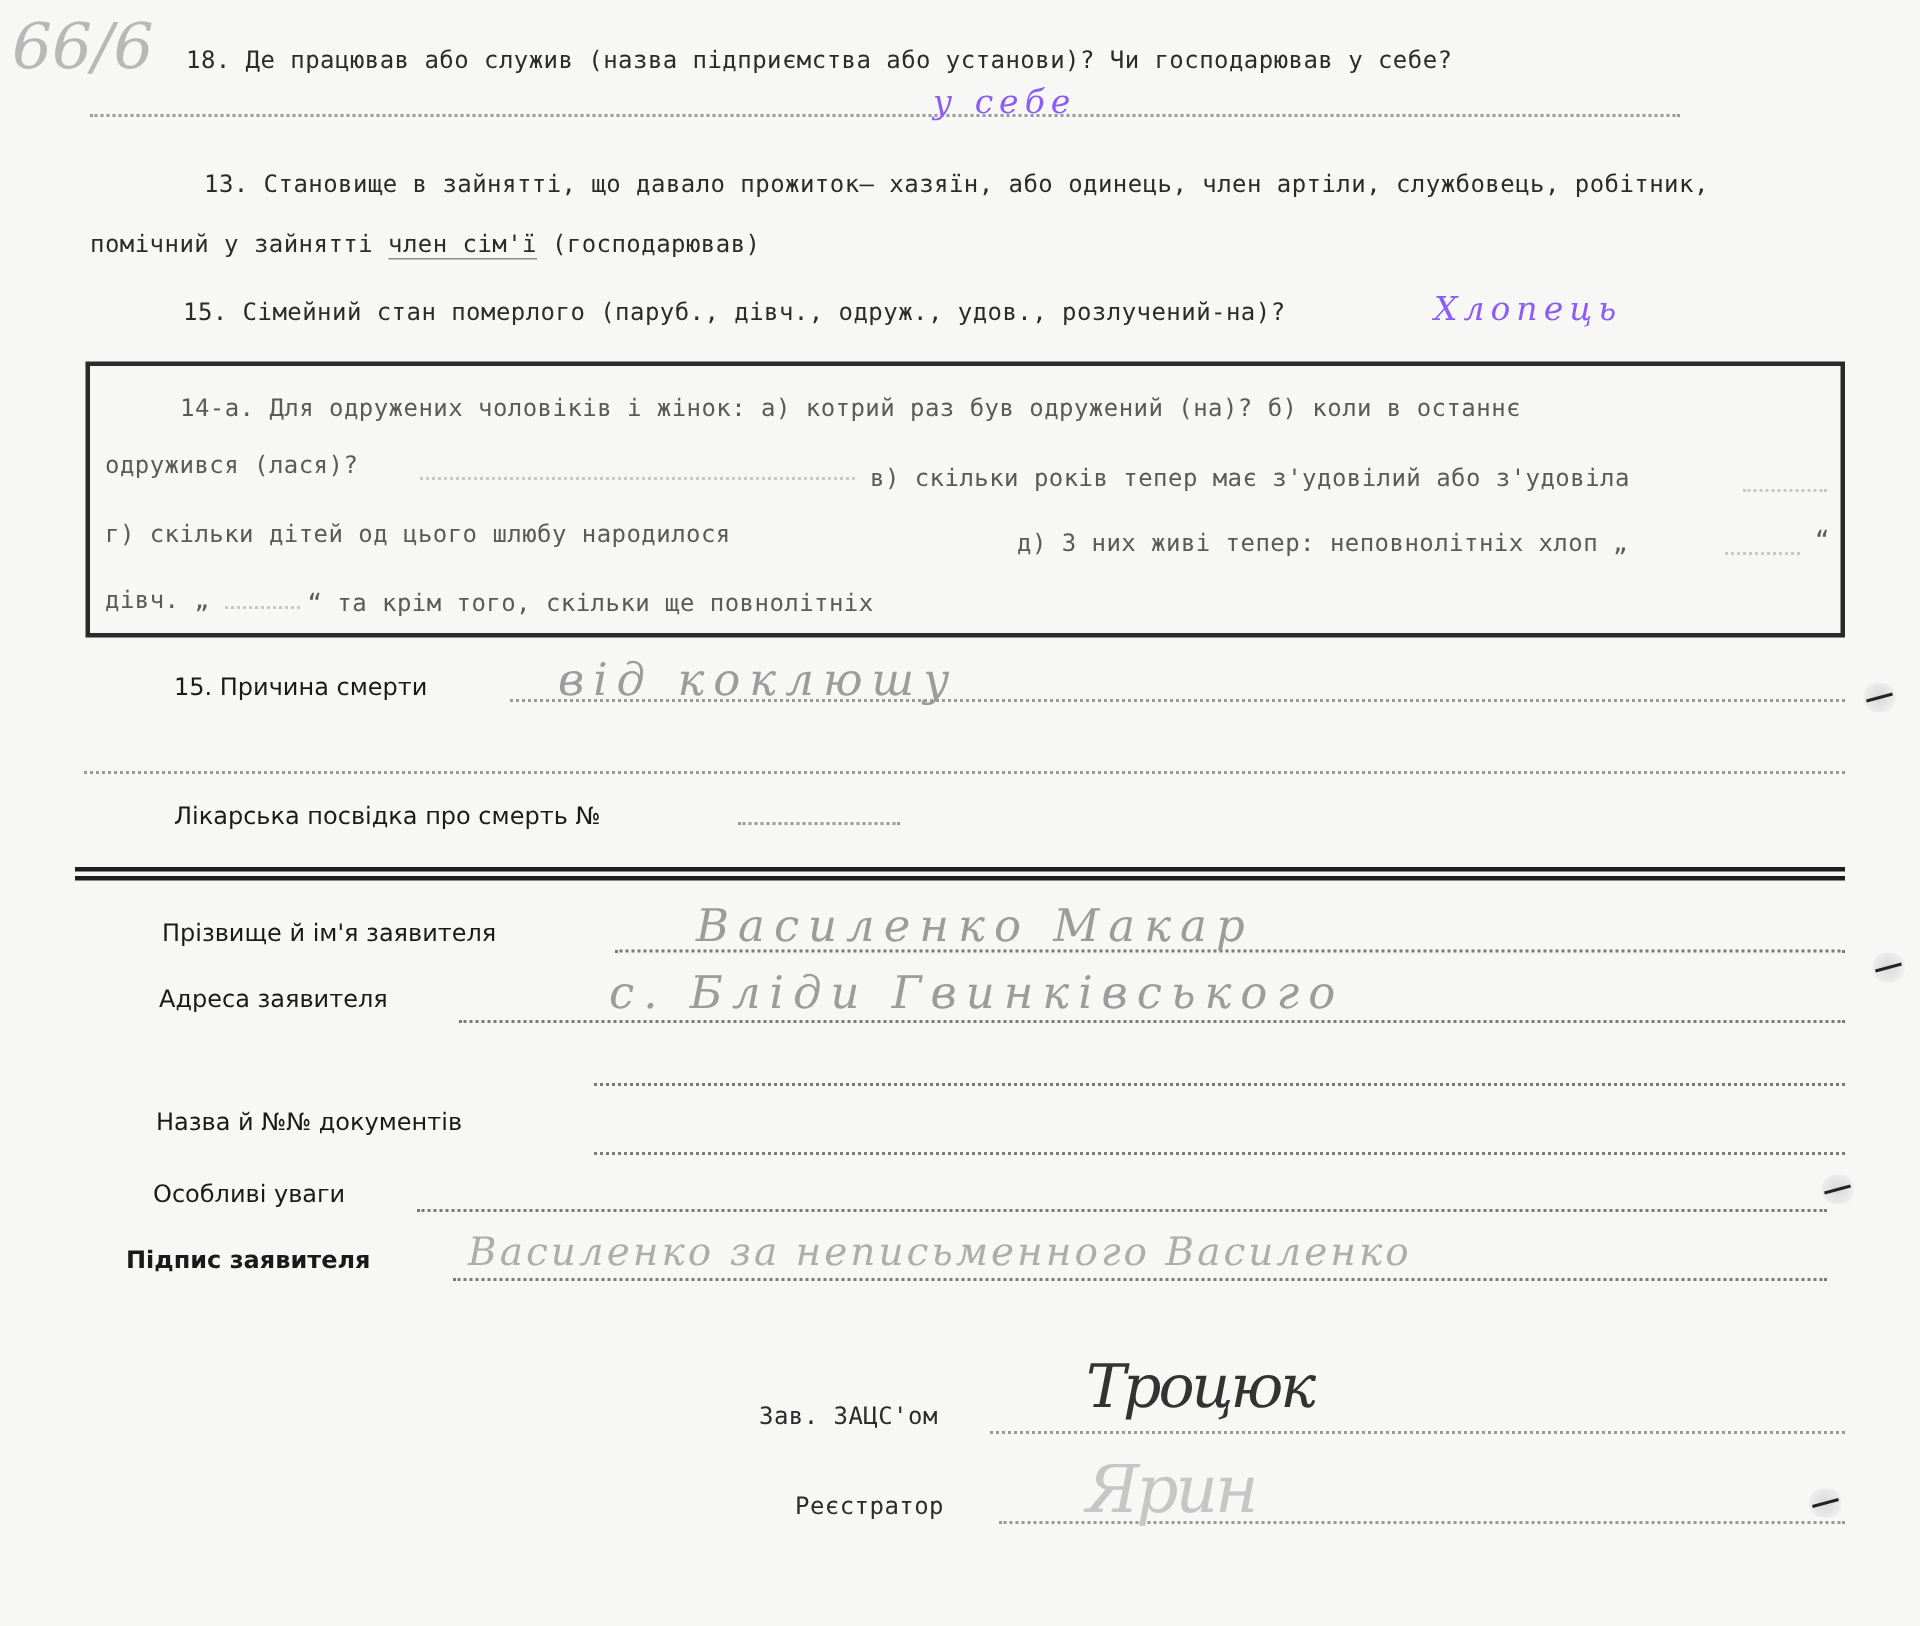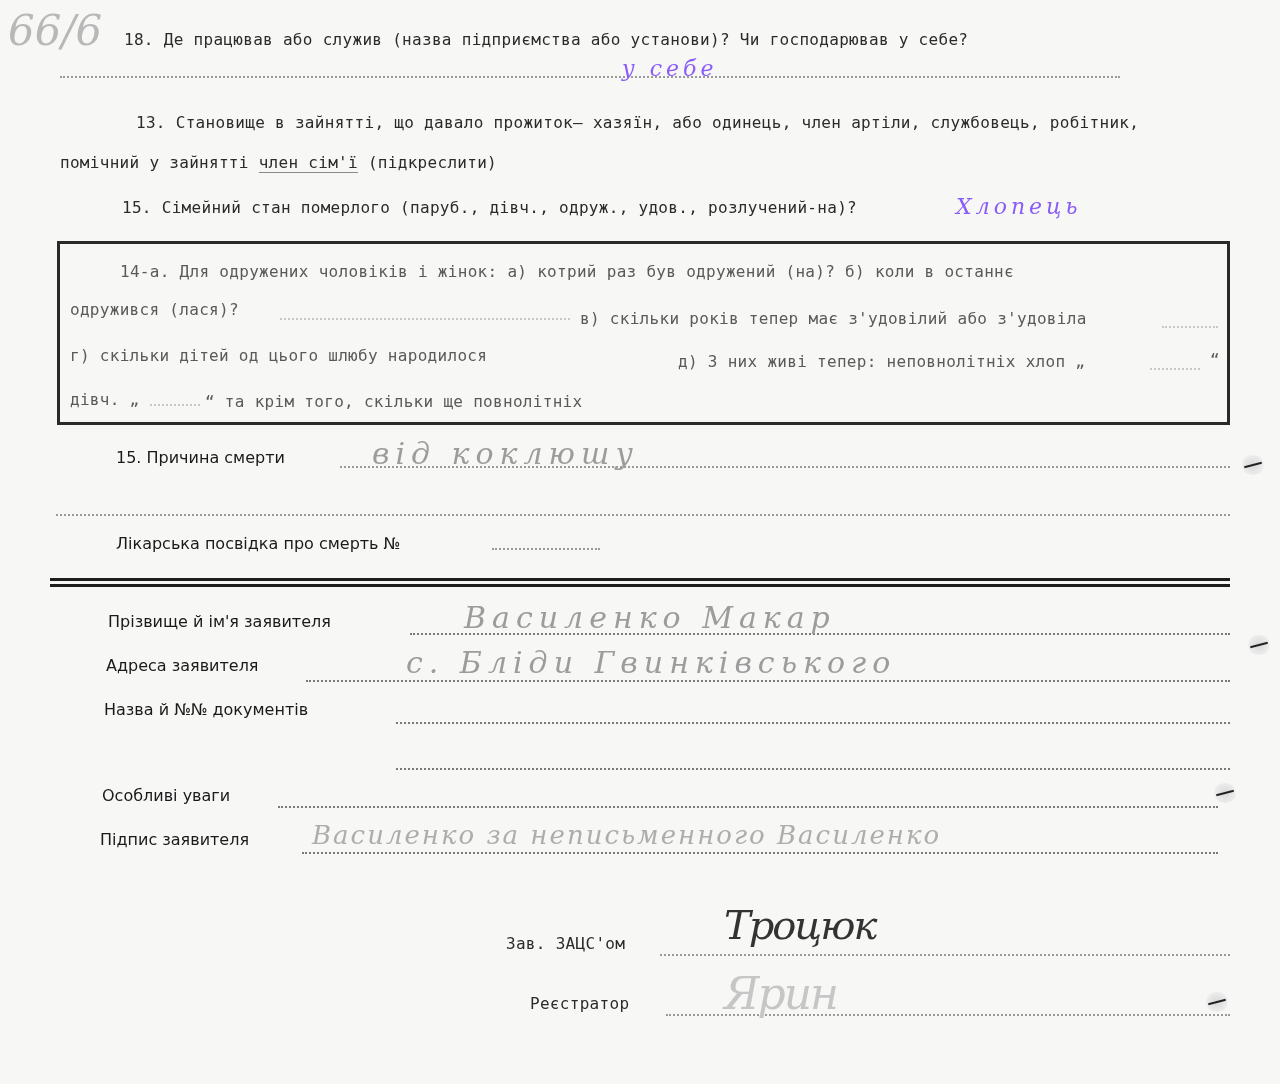--- a/index.html
+++ b/index.html
@@ -54,21 +54,21 @@
 <div class="page">
 
   <div class="margin-note" style="left:8px; top:6px;">66/6</div>
 
   <div class="abs txt" style="left:124px; top:30px;">18. Де працював або служив (назва підприємства або установи)? Чи господарював у себе?</div>
   <div class="dots" style="left:60px; top:76px; width:1060px;"></div>
   <div class="hand small" style="left:622px; top:56px;">у себе</div>
 
   <div class="abs txt" style="left:136px; top:113px;">13. Становище в зайнятті, що давало прожиток— хазяїн, або одинець, член артіли, службовець, робітник,</div>
   <div class="abs txt" style="left:60px; top:153px;">
-    <span>помічний у зайнятті </span><span class="underline">член сім'ї</span><span> (підкреслити)</span>
+    <span>помічний у зайнятті </span><span class="underline">член сім'ї</span><span> (господарював)</span>
   </div>
 
   <div class="abs txt" style="left:122px; top:198px;">15. Сімейний стан померлого (паруб., дівч., одруж., удов., розлучений-на)?</div>
   <div class="hand small" style="left:956px; top:194px;">Хлопець</div>
 
   <div class="box"></div>
   <div class="abs txt-light" style="left:120px; top:262px;">14-а. Для одружених чоловіків і жінок: а) котрий раз був одружений (на)? б) коли в останнє</div>
   <div class="abs txt-light" style="left:70px; top:300px;">одружився (лася)?</div>
   <div class="dots" style="left:280px; top:318px; width:290px; border-bottom-color:#c8c8c8;"></div>
   <div class="abs txt-light" style="left:580px; top:309px;">в) скільки років тепер має з'удовілий або з'удовіла</div>
@@ -95,28 +95,28 @@
   </div>
 
   <div class="abs txt-dark" style="left:108px; top:612px; font-family:'DejaVu Sans', sans-serif; font-size:16px;">Прізвище й ім'я заявителя</div>
   <div class="dots dark" style="left:410px; top:633px; width:820px;"></div>
   <div class="hand" style="left:464px; top:600px;">Василенко Макар</div>
 
   <div class="abs txt-dark" style="left:106px; top:656px; font-family:'DejaVu Sans', sans-serif; font-size:16px;">Адреса заявителя</div>
   <div class="dots dark" style="left:306px; top:680px; width:924px;"></div>
   <div class="hand" style="left:406px; top:645px;">с. Бліди Гвинківського</div>
 
-  <div class="abs txt-dark" style="left:104px; top:700px; font-family:'DejaVu Sans', sans-serif; font-size:16px;">Назва й №№ документів</div>
+  <div class="abs txt-dark" style="left:104px; top:738px; font-family:'DejaVu Sans', sans-serif; font-size:16px;">Назва й №№ документів</div>
   <div class="dots dark" style="left:396px; top:722px; width:834px;"></div>
   <div class="dots dark" style="left:396px; top:768px; width:834px;"></div>
 
   <div class="abs txt-dark" style="left:102px; top:786px; font-family:'DejaVu Sans', sans-serif; font-size:16px;">Особливі уваги</div>
   <div class="dots dark" style="left:278px; top:806px; width:940px;"></div>
 
-  <div class="abs txt-dark" style="left:100px; top:830px; font-family:'DejaVu Sans', sans-serif; font-size:16px;">Підпис заявителя</div>
+  <div class="abs txt-dark" style="left:84px; top:830px; font-family:'DejaVu Sans', sans-serif; font-size:16px;font-weight:bold;">Підпис заявителя</div>
   <div class="dots dark" style="left:302px; top:852px; width:916px;"></div>
   <div class="hand" style="left:312px; top:820px; font-size:26px; letter-spacing:2px; color:#adadad;">Василенко за неписьменного Василенко</div>
 
   <div class="abs txt" style="left:506px; top:934px;">Зав. ЗАЦС'ом</div>
   <div class="dots" style="left:660px; top:954px; width:570px;"></div>
   <div class="sig" style="left:724px; top:902px;">Троцюк</div>
 
   <div class="abs txt" style="left:530px; top:994px;">Реєстратор</div>
   <div class="dots" style="left:666px; top:1014px; width:564px;"></div>
   <div class="sig faint" style="left:700px; top:968px;">Ярин</div>

